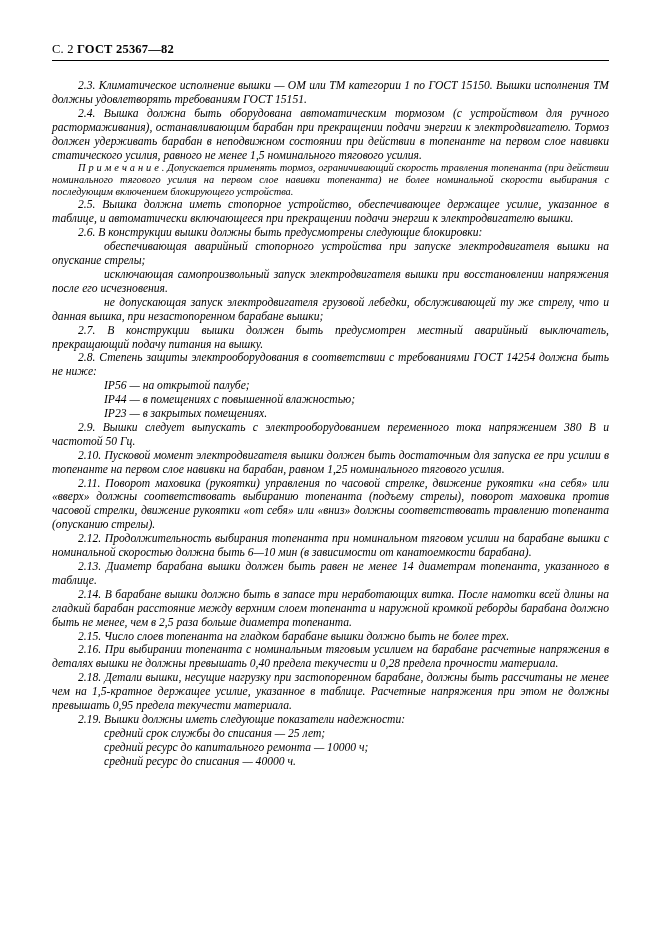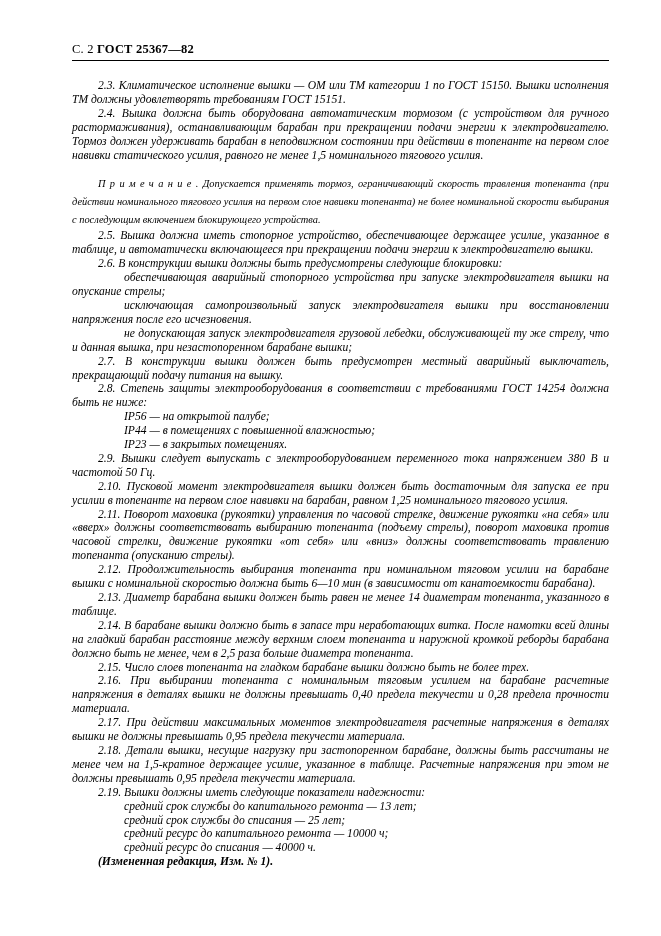--- a/index.html
+++ b/index.html
@@ -11,21 +11,21 @@
     height: 936px;
     background: #ffffff;
     font-family: "Liberation Serif", serif;
     color: #000000;
   }
   .page {
     position: relative;
     width: 661px;
     height: 936px;
     box-sizing: border-box;
-    padding: 42px 52px 0 72px;
+    padding: 42px 52px 0 52px;
   }
   .header {
     font-family: "Liberation Serif", serif;
     font-size: 12.5px;
     letter-spacing: 0.2px;
     margin-bottom: 3px;
     white-space: nowrap;
   }
   .header .std {
     font-weight: bold;
@@ -45,23 +45,22 @@
   p {
     margin: 0;
     text-indent: 26px;
     font-style: italic;
   }
   p.sub {
     text-indent: 52px;
   }
   p.note {
     font-size: 10.4px;
-    line-height: 18px;
+    line-height: 12px;
     text-indent: 26px;
-    margin-top: 13px;
   }
   .bold {
     font-weight: bold;
   }
 </style>
 </head>
 <body>
 
 <div class="page">
 
@@ -87,23 +86,20 @@
       <p class="sub">IP44 — в помещениях с повышенной влажностью;</p>
       <p class="sub">IP23 — в закрытых помещениях.</p>
       <p>2.9. Вышки следует выпускать с электрооборудованием переменного тока напряжением 380 В и частотой 50 Гц.</p>
       <p>2.10. Пусковой момент электродвигателя вышки должен быть достаточным для запуска ее при усилии в топенанте на первом слое навивки на барабан, равном 1,25 номинального тягового усилия.</p>
       <p>2.11. Поворот маховика (рукоятки) управления по часовой стрелке, движение рукоятки «на себя» или «вверх» должны соответствовать выбиранию топенанта (подъему стрелы), поворот маховика против часовой стрелки, движение рукоятки «от себя» или «вниз» должны соответствовать травлению топенанта (опусканию стрелы).</p>
       <p>2.12. Продолжительность выбирания топенанта при номинальном тяговом усилии на барабане вышки с номинальной скоростью должна быть 6—10 мин (в зависимости от канатоемкости барабана).</p>
       <p>2.13. Диаметр барабана вышки должен быть равен не менее 14 диаметрам топенанта, указанного в таблице.</p>
       <p>2.14. В барабане вышки должно быть в запасе три неработающих витка. После намотки всей длины на гладкий барабан расстояние между верхним слоем топенанта и наружной кромкой реборды барабана должно быть не менее, чем в 2,5 раза больше диаметра топенанта.</p>
       <p>2.15. Число слоев топенанта на гладком барабане вышки должно быть не более трех.</p>
       <p>2.16. При выбирании топенанта с номинальным тяговым усилием на барабане расчетные напряжения в деталях вышки не должны превышать 0,40 предела текучести и 0,28 предела прочности материала.</p>
-      <p>2.17. При действии максимальных моментов электродвигателя расчетные напряжения в деталях вышки не должны превышать 0,95 предела текучести материала.</p>
       <p>2.18. Детали вышки, несущие нагрузку при застопоренном барабане, должны быть рассчитаны не менее чем на 1,5-кратное держащее усилие, указанное в таблице. Расчетные напряжения при этом не должны превышать 0,95 предела текучести материала.</p>
       <p>2.19. Вышки должны иметь следующие показатели надежности:</p>
-      <p class="sub">средний срок службы до капитального ремонта — 13 лет;</p>
       <p class="sub">средний срок службы до списания — 25 лет;</p>
       <p class="sub">средний ресурс до капитального ремонта — 10000 ч;</p>
       <p class="sub">средний ресурс до списания — 40000 ч.</p>
-      <p class="bold">(Измененная редакция, Изм. № 1).</p>
     </div>
 
 </div>
 
 </body></html>

